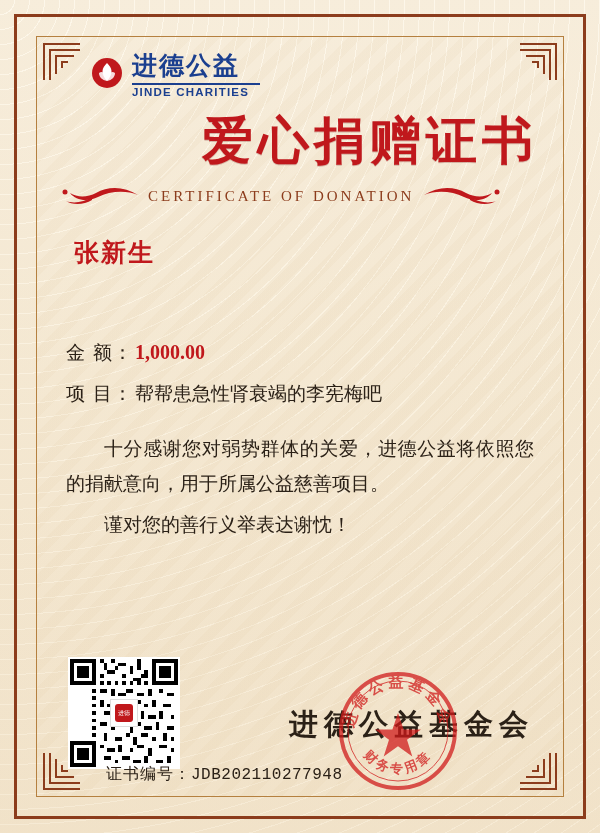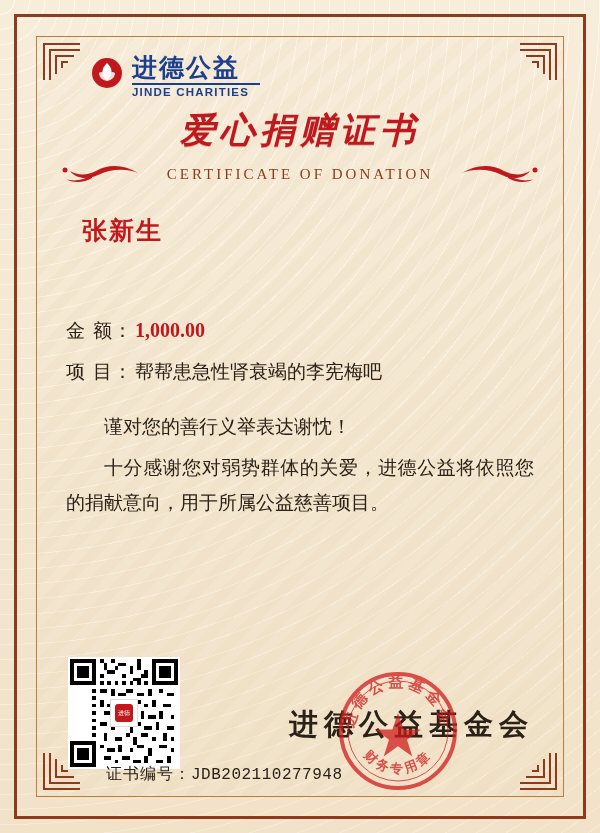--- a/index.html
+++ b/index.html
@@ -70,21 +70,21 @@
     flex: 0 0 34px;
     position: relative;
     margin-top: 2px;
   }
   .logo-text-block { line-height: 1; padding-top: 1px; }
   .logo-cn {
     font-size: 25px;
     font-weight: bold;
     color: #1b3f8f;
     letter-spacing: 2px;
-    font-family: Liberation Serif, serif;
+    font-family: Liberation Mono, monospace;
   }
   .logo-rule {
     width: 128px;
     height: 2px;
     background: #1b3f8f;
     margin: 3px 0 2px 0;
   }
   .logo-en {
     font-size: 11.5px;
     color: #1b3f8f;
@@ -95,52 +95,51 @@
 
   .motto {
     text-align: center;
     color: #3a2a18;
     font-size: 16px;
     letter-spacing: 3px;
     margin-top: 14px;
     font-family: "DejaVu Sans", "Liberation Sans", sans-serif;
   }
   .main-title {
-    text-align: center;
+    text-align: right;
     color: #c0181c;
-    font-size: 35px;
+    font-size: 51px;
     font-weight: bold;
     letter-spacing: 5px;
     margin-top: 8px;
     font-family: "DejaVu Serif", "Liberation Serif", serif;
     text-shadow: 0 1px 0 rgba(120,20,20,0.25);
-    font-style: italic;
   }
   .sub-title-row {
     display: flex;
     align-items: center;
-    justify-content: space-between;
+    justify-content: flex-start;
     gap: 8px;
     margin-top: 8px;
   }
   .flourish { color: #c0181c; }
   .sub-title {
     color: #8c3c1c;
     font-size: 15px;
     letter-spacing: 3px;
     font-family: "Liberation Serif", serif;
     white-space: nowrap;
   }
 
   .recipient {
     color: #c0181c;
     font-size: 25px;
     font-weight: bold;
     margin-top: 26px;
-    margin-left: 20px;
+    margin-left: 12px;
     letter-spacing: 2px;
     font-family: "DejaVu Sans", "Liberation Sans", sans-serif;
   }
 
   .fields { margin-top: 26px; margin-left: 4px; }
   .field-row {
     display: flex;
     align-items: baseline;
     margin-bottom: 15px;
     font-size: 19px;
@@ -342,22 +341,22 @@
         <span class="field-label">金 额：</span>
         <span class="field-value amount">1,000.00</span>
       </div>
       <div class="field-row">
         <span class="field-label">项 目：</span>
         <span class="field-value">帮帮患急性肾衰竭的李宪梅吧</span>
       </div>
     </div>
 
     <div class="body-text">
+      <p>十分感谢您对弱势群体的关爱，进德公益将依照您的捐献意向，用于所属公益慈善项目。</p>
       <p>谨对您的善行义举表达谢忱！</p>
-      <p>十分感谢您对弱势群体的关爱，进德公益将依照您的捐献意向，用于所属公益慈善项目。</p>
     </div>
 
     <div class="footer">
       <div class="footer-main">
 
         <div class="qr">
           <svg width="108" height="108" viewBox="0 0 29 29" shape-rendering="crispEdges">
             <rect width="29" height="29" fill="#ffffff"></rect>
             <g fill="#000000">
 

